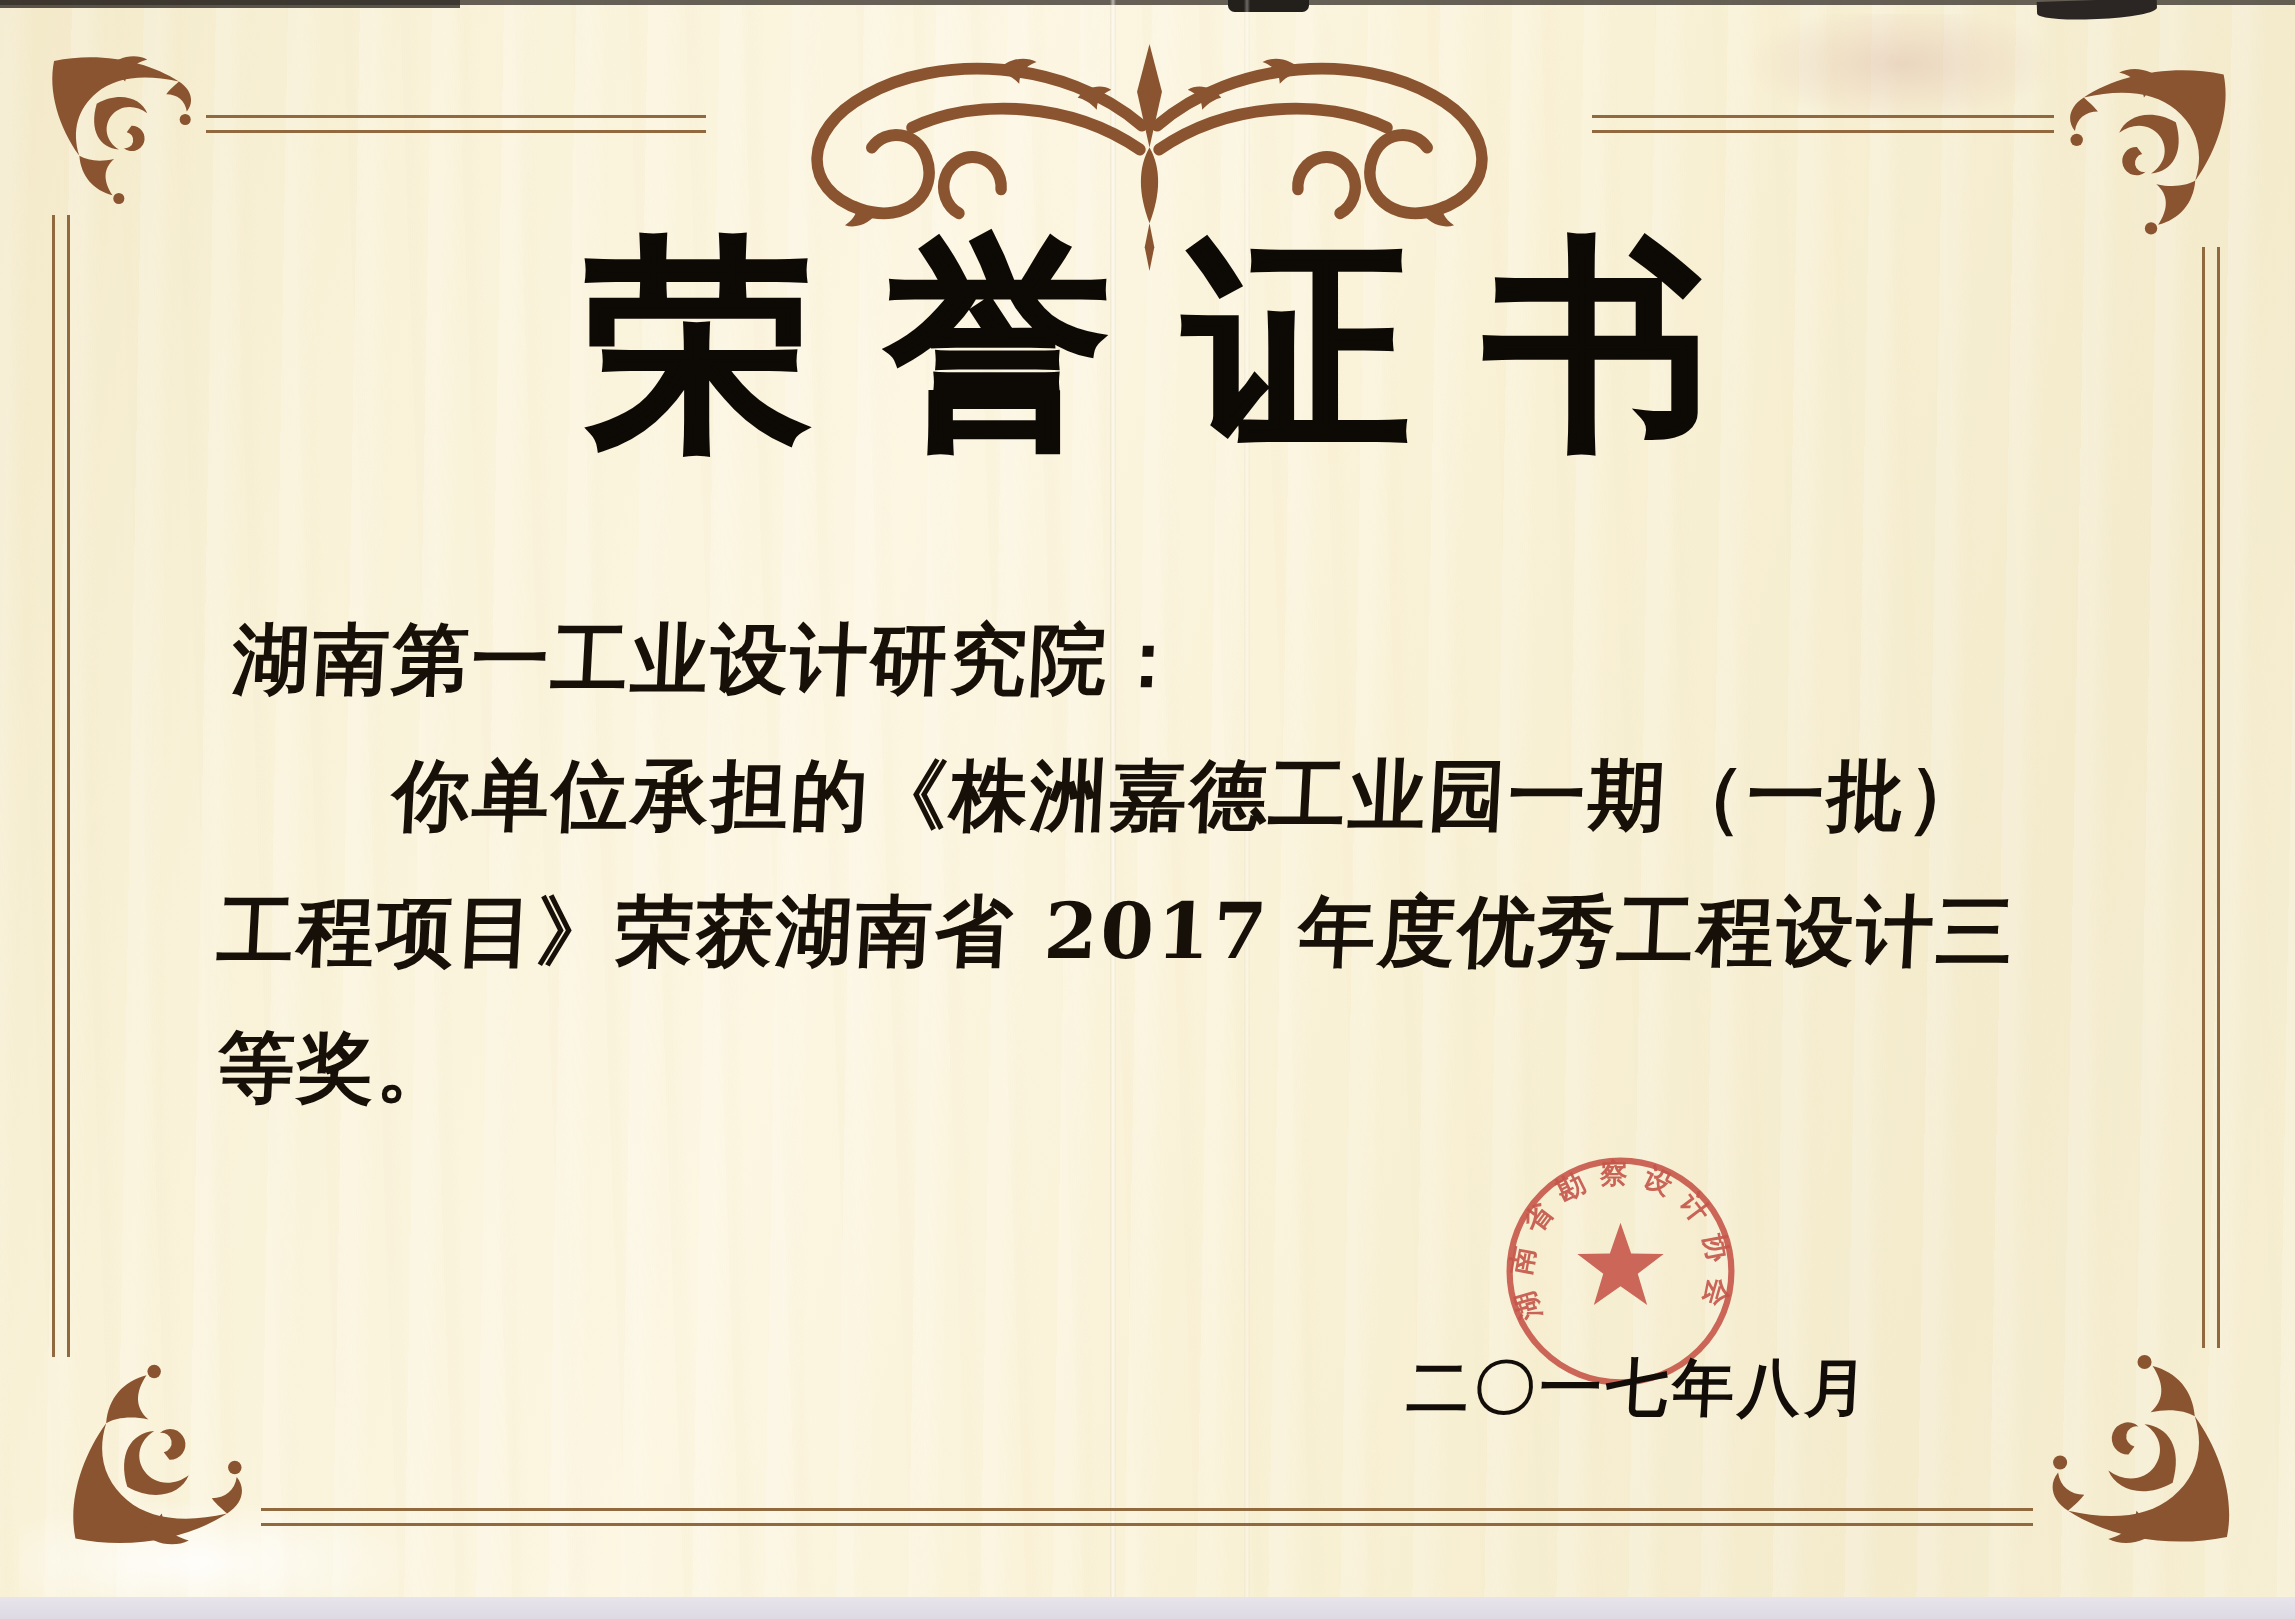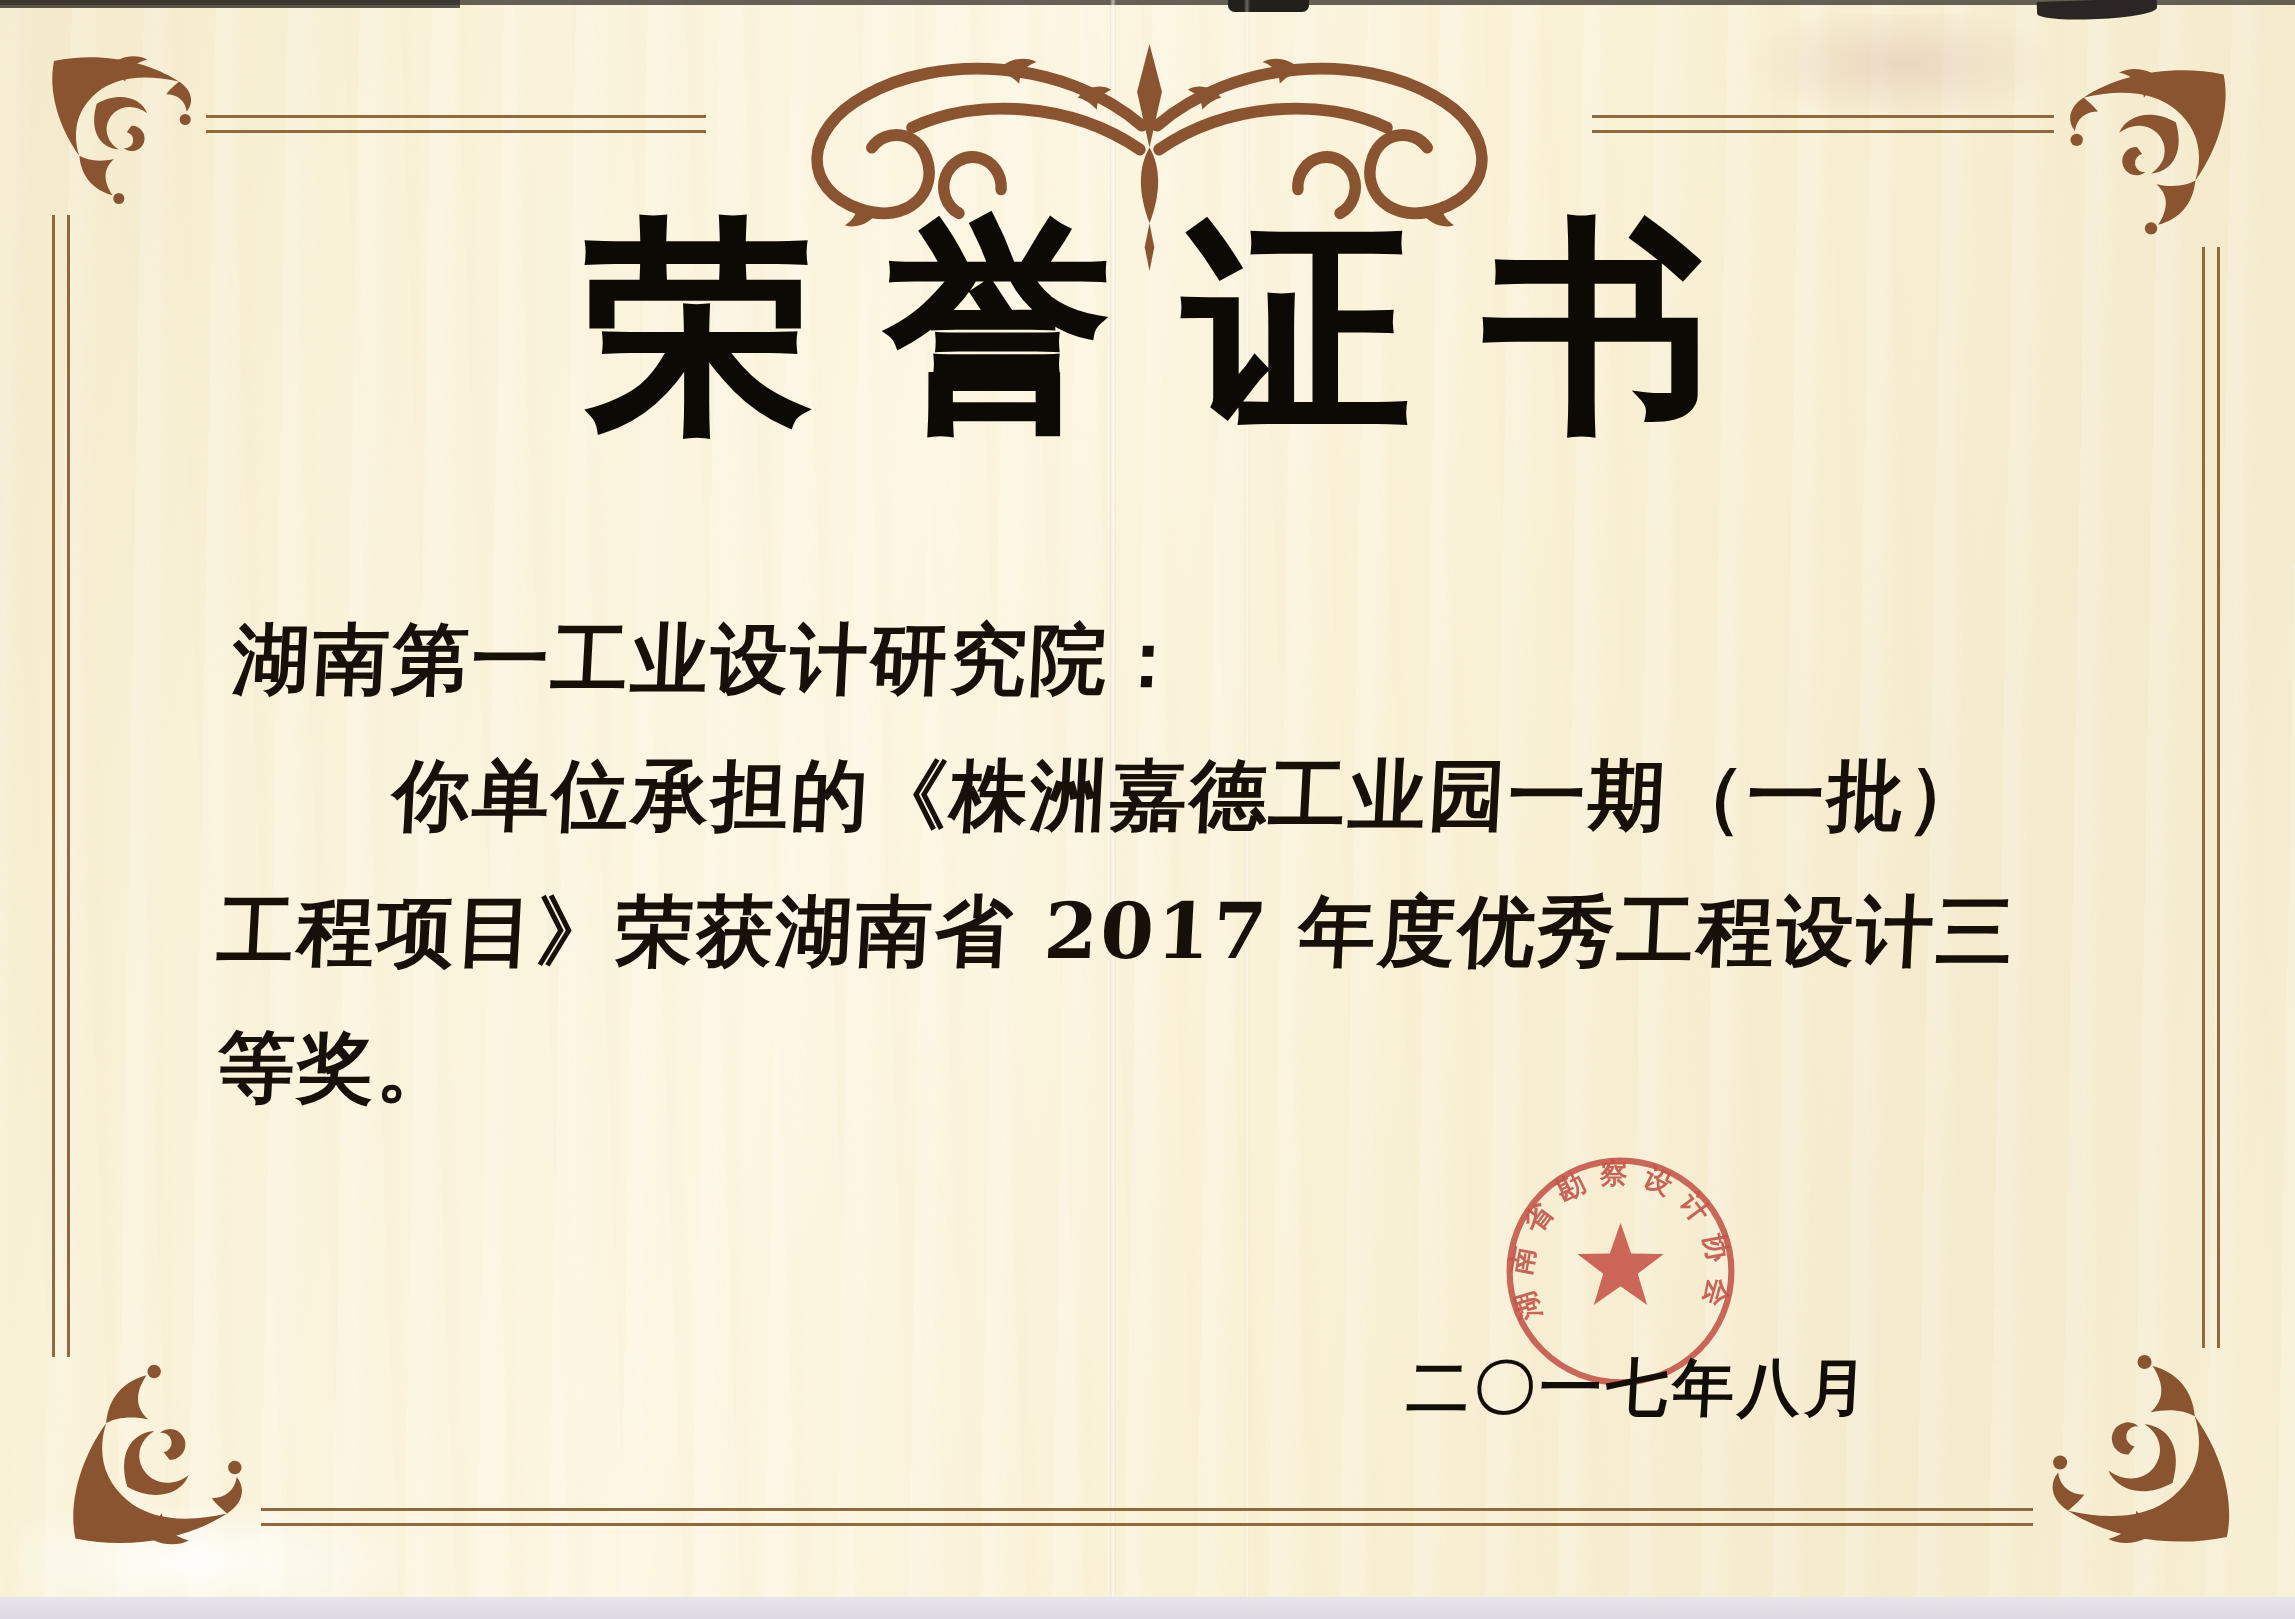--- a/index.html
+++ b/index.html
@@ -50,21 +50,21 @@
   .orn-br{ left:2040px; top:1350px; width:201px; height:201px; transform:rotate(180deg); }
   .orn-topcenter{ position:absolute; left:709px; top:38px; width:881px; height:239px; }
   .orn-topcenter svg{ width:100%; height:100%; display:block; }
 
   .cert-title{
     position:absolute; left:0; right:0; top:224px;
     text-align:center; font-size:225px; line-height:1.08;
     font-weight:900; color:#0d0905;
     letter-spacing:.33em; padding-left:.33em;
     -webkit-text-stroke:2.9px #0d0905;
-    font-family:Liberation Mono, monospace;
+    font-family:Liberation Sans, sans-serif;
   }
   .hand{
     position:absolute; color:#171008; font-weight:bold;
     font-size:77px; line-height:1.3; letter-spacing:.035em;
     transform:skewX(-3deg); transform-origin:left bottom;
     white-space:nowrap;
   }
   .salutation{ left:230px; top:609px; }
   .bline-0{ left:390px; top:745px; }
   .bline-1{ left:215px; top:881px; }

